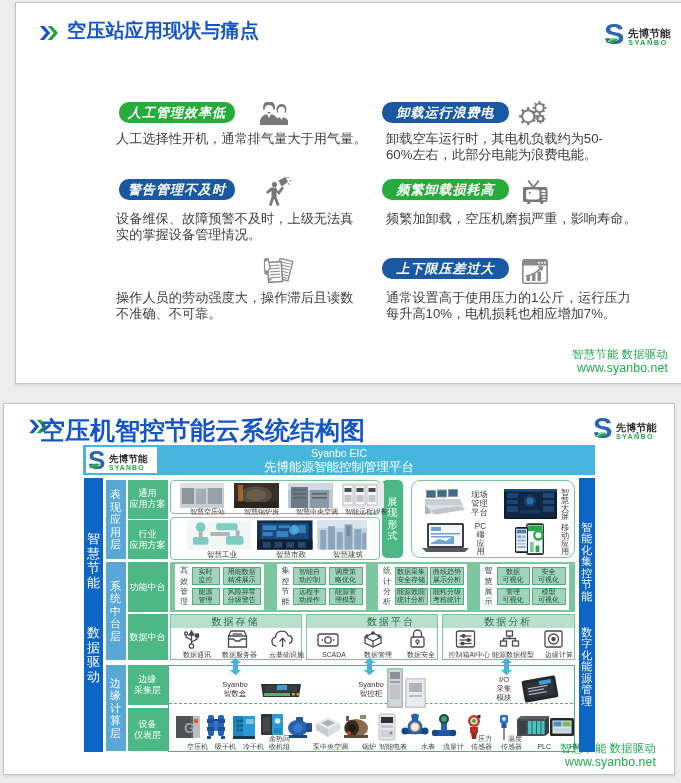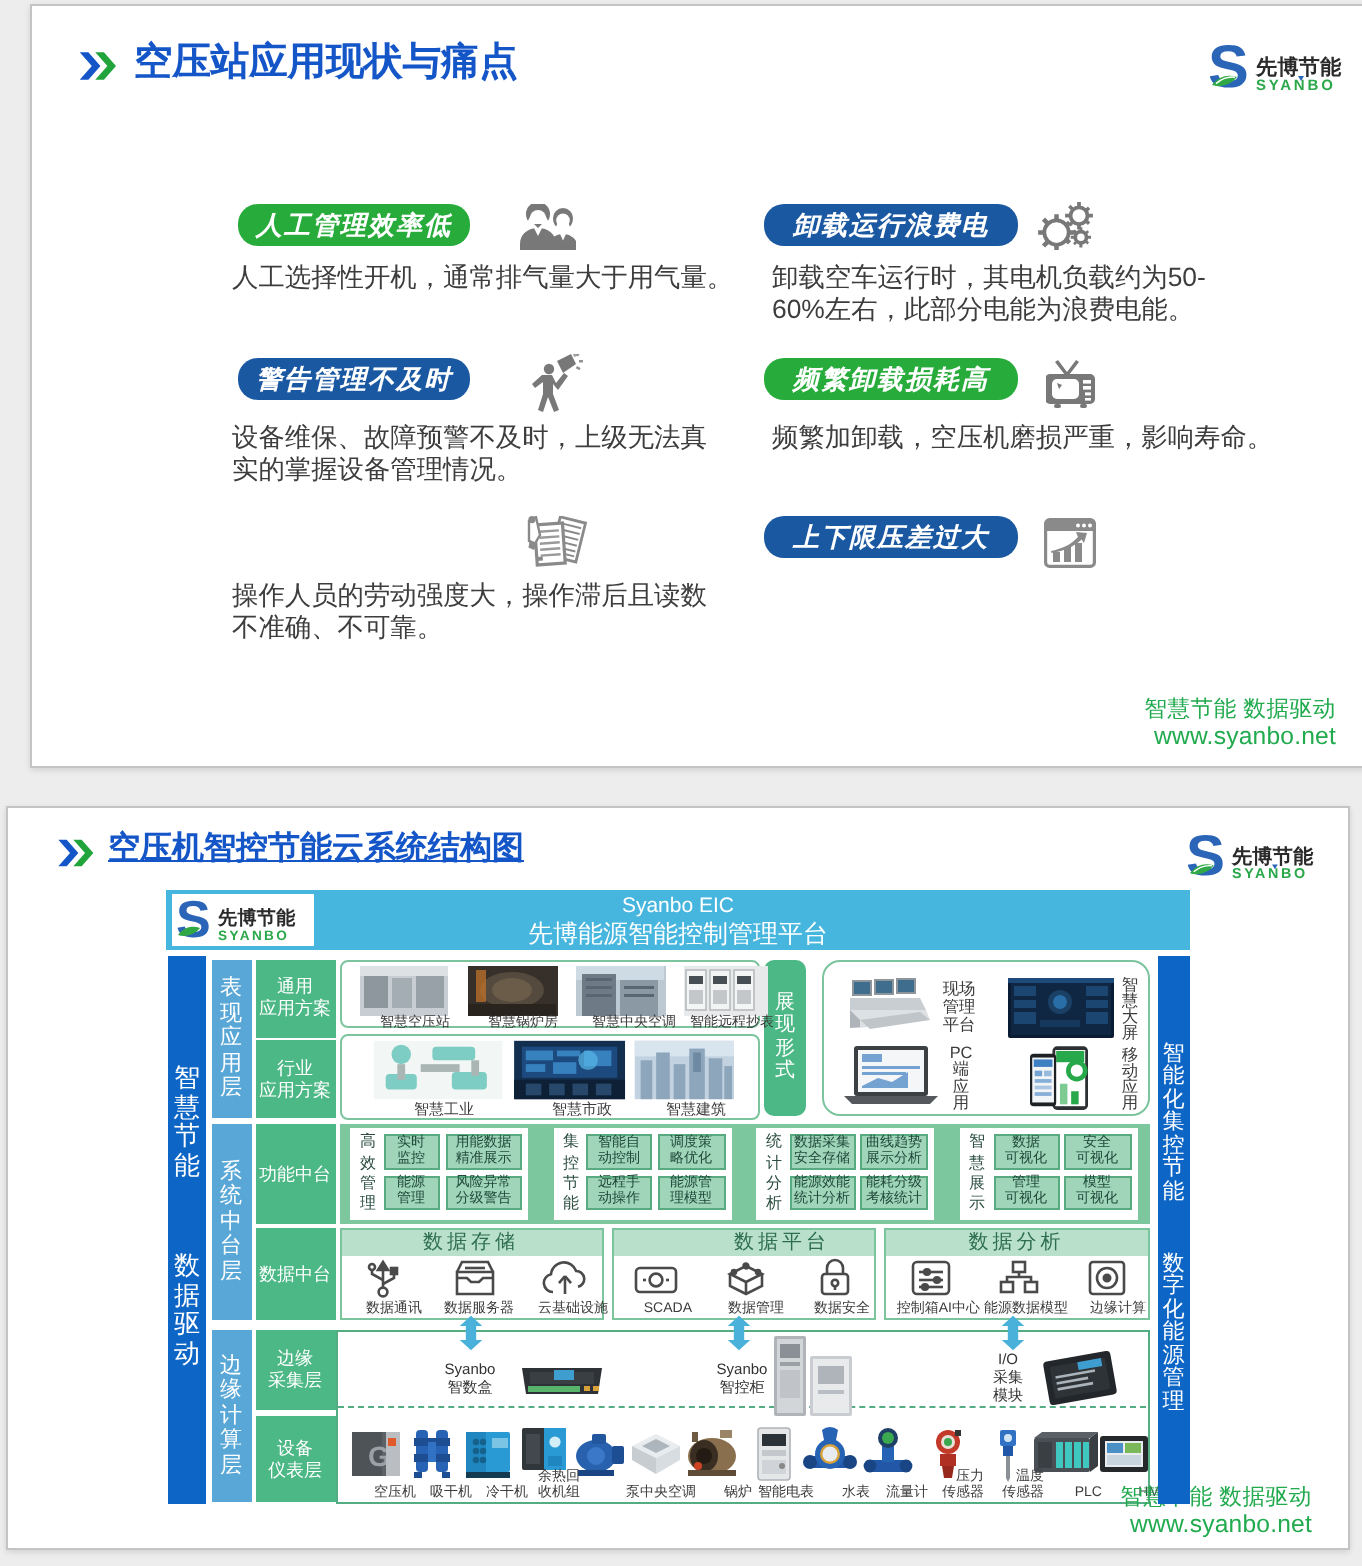--- a/index.html
+++ b/index.html
@@ -56,20 +56,21 @@
   <div class="desc" style="left:100px;top:128px;">人工选择性开机，通常排气量大于用气量。</div>
   <div class="desc" style="left:370px;top:128px;">卸载空车运行时，其电机负载约为50-<br>60%左右，此部分电能为浪费电能。</div>
 
   <div class="pill pb" style="left:103px;top:176px;">警告管理不及时</div>
   <div class="pill pg" style="left:366px;top:176px;width:127px;">频繁卸载损耗高</div>
   <div class="desc" style="left:100px;top:208px;">设备维保、故障预警不及时，上级无法真<br>实的掌握设备管理情况。</div>
   <div class="desc" style="left:370px;top:208px;">频繁加卸载，空压机磨损严重，影响寿命。</div>
 
   <div class="pill pb" style="left:366px;top:255px;width:127px;">上下限压差过大</div>
   <div class="desc" style="left:100px;top:287px;">操作人员的劳动强度大，操作滞后且读数<br>不准确、不可靠。</div>
+  <div class="desc" style="left:370px;top:287px;">通常设置高于使用压力的1公斤，运行压力<br>每升高10%，电机损耗也相应增加7%。</div>
 
   <svg class="icon" style="left:244px;top:99px" width="28" height="23" viewBox="0 0 28 23">
     <g fill="#787878">
       <path d="M3 5 a6 6 0 0 1 12 0 c0 1.5-.4 2.5-1 3.4 l-1.2-2.4 h-7.6 l-1.2 2.4 c-.6-.9-1-1.9-1-3.4 z"></path>
       <circle cx="9" cy="7" r="4" fill="#fff"></circle>
       <path d="M0 20 c0-5 4-8 9-8 l-2-2 h4 l-2 2 c5 0 9 3 9 8 v3 h-18 z"></path>
         <path d="M7 12 h4 l-2 4 z" fill="#fff"></path>
       <path d="M16.5 7 a5 5 0 0 1 10 0 c0 2-.6 3.4-1.6 4.3 l-.8-2.3 h-5.2 l-.8 2.3 c-1-.9-1.6-2.3-1.6-4.3 z"></path>
       <circle cx="21.5" cy="8.2" r="3.4" fill="#fff"></circle>
       <path d="M14 22 c0-4 3.4-7 7.5-7 c4.1 0 7.5 3 7.5 7 v1 h-15 z"></path>
@@ -163,21 +164,21 @@
   </svg>
   <div class="foot f1" style="right:18px;top:344px;width:300px;">智慧节能 数据驱动</div>
   <div class="foot f2" style="right:18px;top:358px;width:300px;">www.syanbo.net</div>
 </div>
 
 <div class="slide" id="s2">
   <svg class="abs" style="left:24px;top:15px" width="19" height="15" viewBox="0 0 22 18">
     <path d="M1 1 L6 1 L13 9 L6 17 L1 17 L8 9 Z" fill="#1456c8"></path>
     <path d="M10 1 L15 1 L22 9 L15 17 L10 17 L17 9 Z" fill="#22a43c"></path>
   </svg>
-  <div class="t1" style="left:50px;top:10px;font-size:16px;letter-spacing:0;text-decoration:underline;">空压机智控节能云系统结构图</div>
+  <div class="t1" style="left:36px;top:10px;font-size:25px;letter-spacing:0;">空压机智控节能云系统结构图</div>
   <svg class="abs" style="left:590px;top:12px" width="64" height="24" viewBox="0 0 67 25">
     <text x="-1" y="22.5" font-size="30" font-weight="bold" fill="#2b65b8" font-family="Liberation Sans" transform="scale(1.02,1)">S</text>
     <path d="M1 21.5 c3.5-4.5 8-5.5 12.5-4 c-3 4-8.5 5.5-12.5 4 z" fill="#2fa845"></path>
     <path d="M3 20.8 c3-2.6 6.5-3.6 9.5-3.2" stroke="#fff" stroke-width="0.7" fill="none"></path>
     <text x="23" y="16" font-size="10.5" font-weight="bold" fill="#2a2a2a" style="letter-spacing:0.2px">先博节能</text>
     <text x="23" y="24" font-size="7.5" font-weight="bold" fill="#2aa84a" style="letter-spacing:1.4px">SYANBO</text>
     <path d="M44 17 l3 0 -1.5 2.5 z" fill="#2b65b8"></path>
   </svg>
 
   <div class="abs" style="left:79px;top:41px;width:512px;height:30px;background:#47b6de;"></div>

